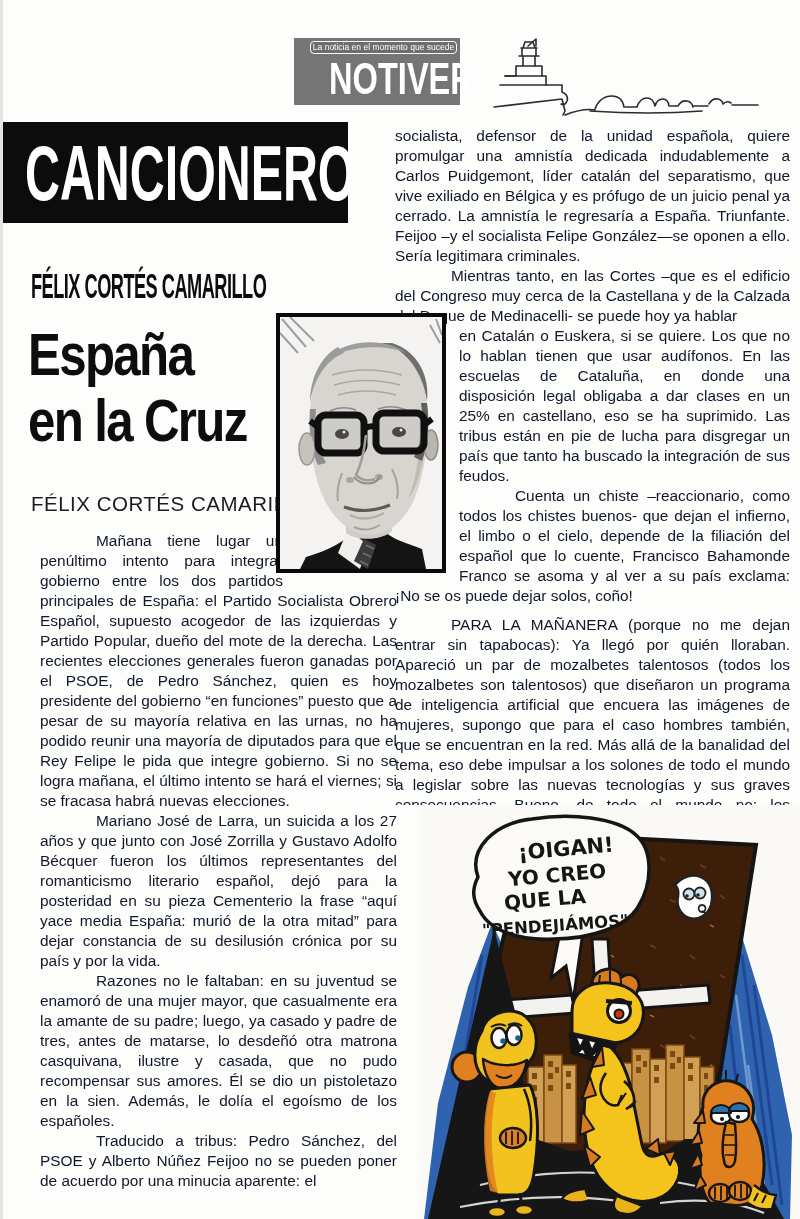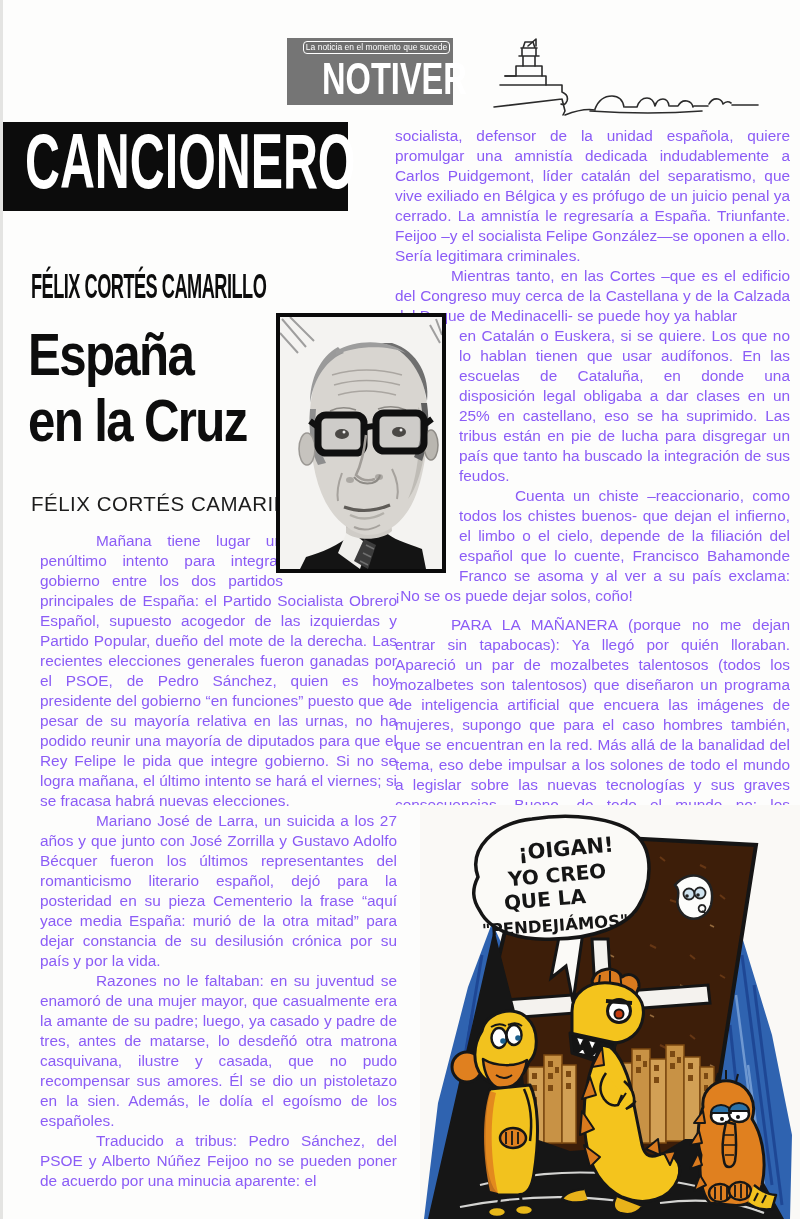--- a/index.html
+++ b/index.html
@@ -1,37 +1,37 @@
 <!DOCTYPE html>
 <html><head>
 <meta charset="utf-8">
 <style>
   html,body{margin:0;padding:0;background:#ffffff;}
   .page{position:relative;width:800px;height:1219px;background:#fdfdfc;overflow:hidden;
         font-family:"Liberation Sans",sans-serif;color:#161616;}
   
-  .masthead{position:absolute;left:287px;top:38px;width:166px;height:67px;background:#757575;
+  .masthead{position:absolute;left:294px;top:38px;width:166px;height:67px;background:#757575;
             box-sizing:border-box;padding:3px 3px 0 16px;}
   .tagline{border:1px solid #fff;border-radius:4px;background:#6e6e6e;color:#fff;
            font-size:8.5px;line-height:11px;text-align:center;white-space:nowrap;overflow:hidden;}
   .mast-name{color:#fff;font-weight:bold;font-size:44px;line-height:50px;text-align:center;
              transform:scaleX(.74);transform-origin:center;letter-spacing:0px;}
   .fort{position:absolute;left:492px;top:36px;}
   
-  .banner{position:absolute;left:3px;top:122px;width:345px;height:89px;background:#0c0c0c;
-          display:flex;align-items:flex-start;}
+  .banner{position:absolute;left:3px;top:122px;width:345px;height:101px;background:#0c0c0c;
+          display:flex;align-items:center;}
   .banner-text{color:#fff;font-weight:bold;font-size:78px;line-height:78px;white-space:nowrap;
                transform:scaleX(.62);transform-origin:left center;margin-left:22px;letter-spacing:0;}
   .author-head{position:absolute;left:31px;top:268px;font-weight:bold;font-size:35px;line-height:36px;
                white-space:nowrap;transform:scaleX(.52);transform-origin:left center;letter-spacing:-1px;color:#0d0d0d;}
   .big-title{position:absolute;left:28px;top:322px;font-weight:bold;font-size:60px;line-height:66px;
              transform:scaleX(.82);transform-origin:left top;letter-spacing:-2px;color:#0d0d0d;white-space:nowrap;}
   .byline{position:absolute;left:31px;top:492px;font-size:20.5px;letter-spacing:.5px;color:#1c1c1c;white-space:nowrap;}
   
-  .body-text{font-size:15.4px;line-height:20px;text-align:justify;color:#8b5cf6;}
+  .body-text{font-size:15.4px;line-height:20px;text-align:justify;color:#0f172a;}
   .body-text p{margin:0;text-indent:56px;}
   .body-text p.noindent{text-indent:0;}
   .left-col{position:absolute;left:40px;top:531px;width:357px;height:688px;overflow:hidden;}
   .right-col{position:absolute;left:395px;top:126px;width:395px;height:679px;overflow:hidden;}
   .spacer-photo-left{float:right;width:114px;height:42px;}
   .spacer-photo-right{float:left;width:64px;height:247px;}
   .para-gap{margin-top:9px !important;}
   
   .photo{position:absolute;left:276px;top:313px;width:170px;height:260px;box-sizing:border-box;
          border:4px solid #0a0a0a;background:#f2f1ef;}

